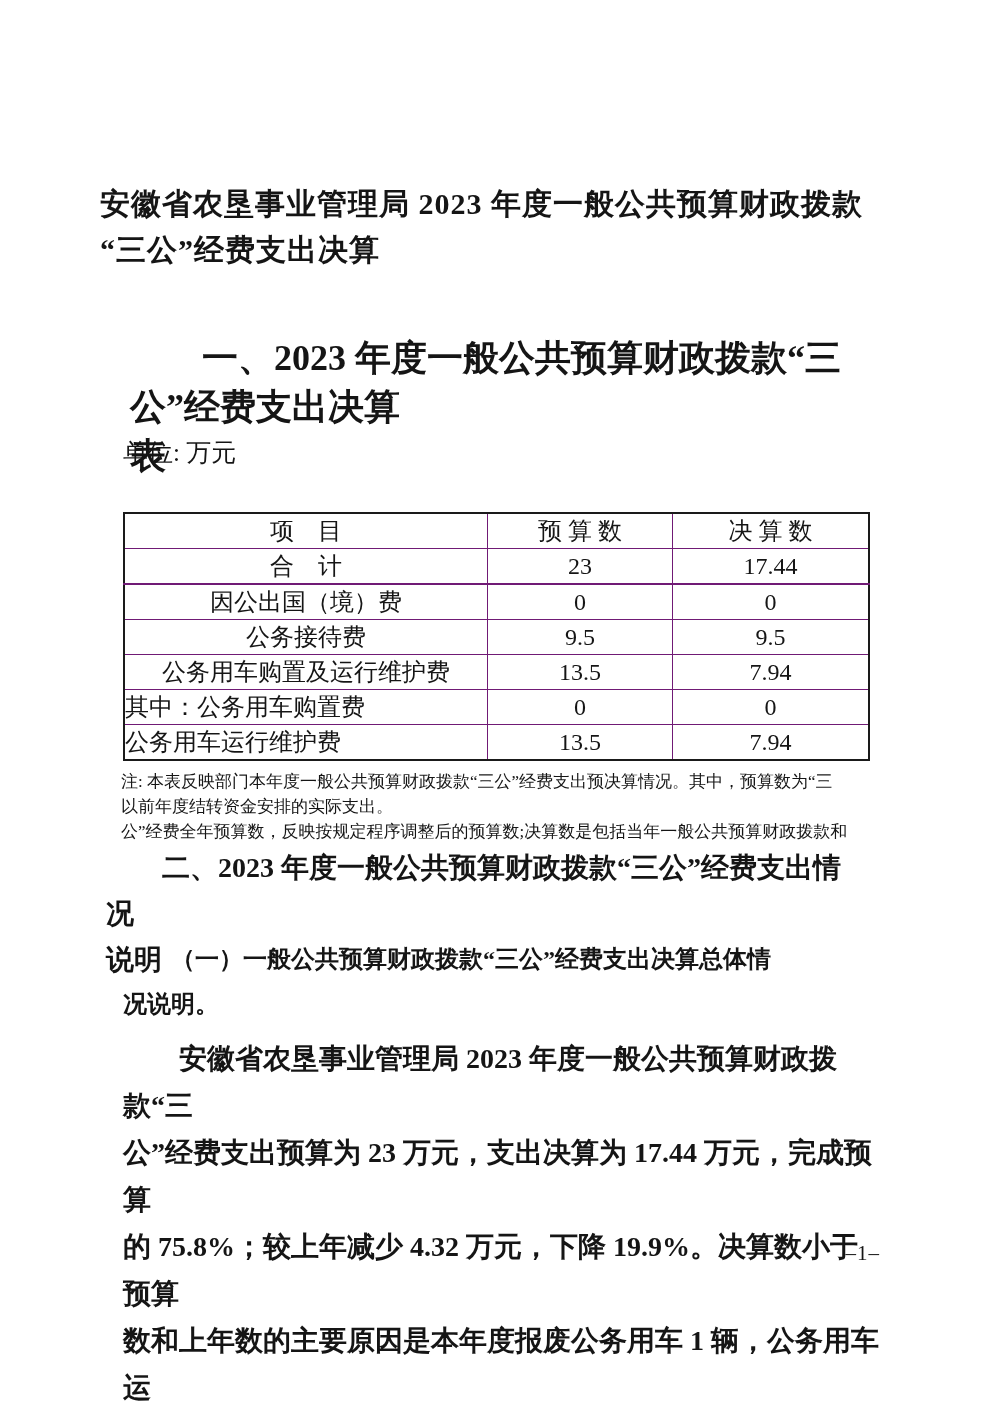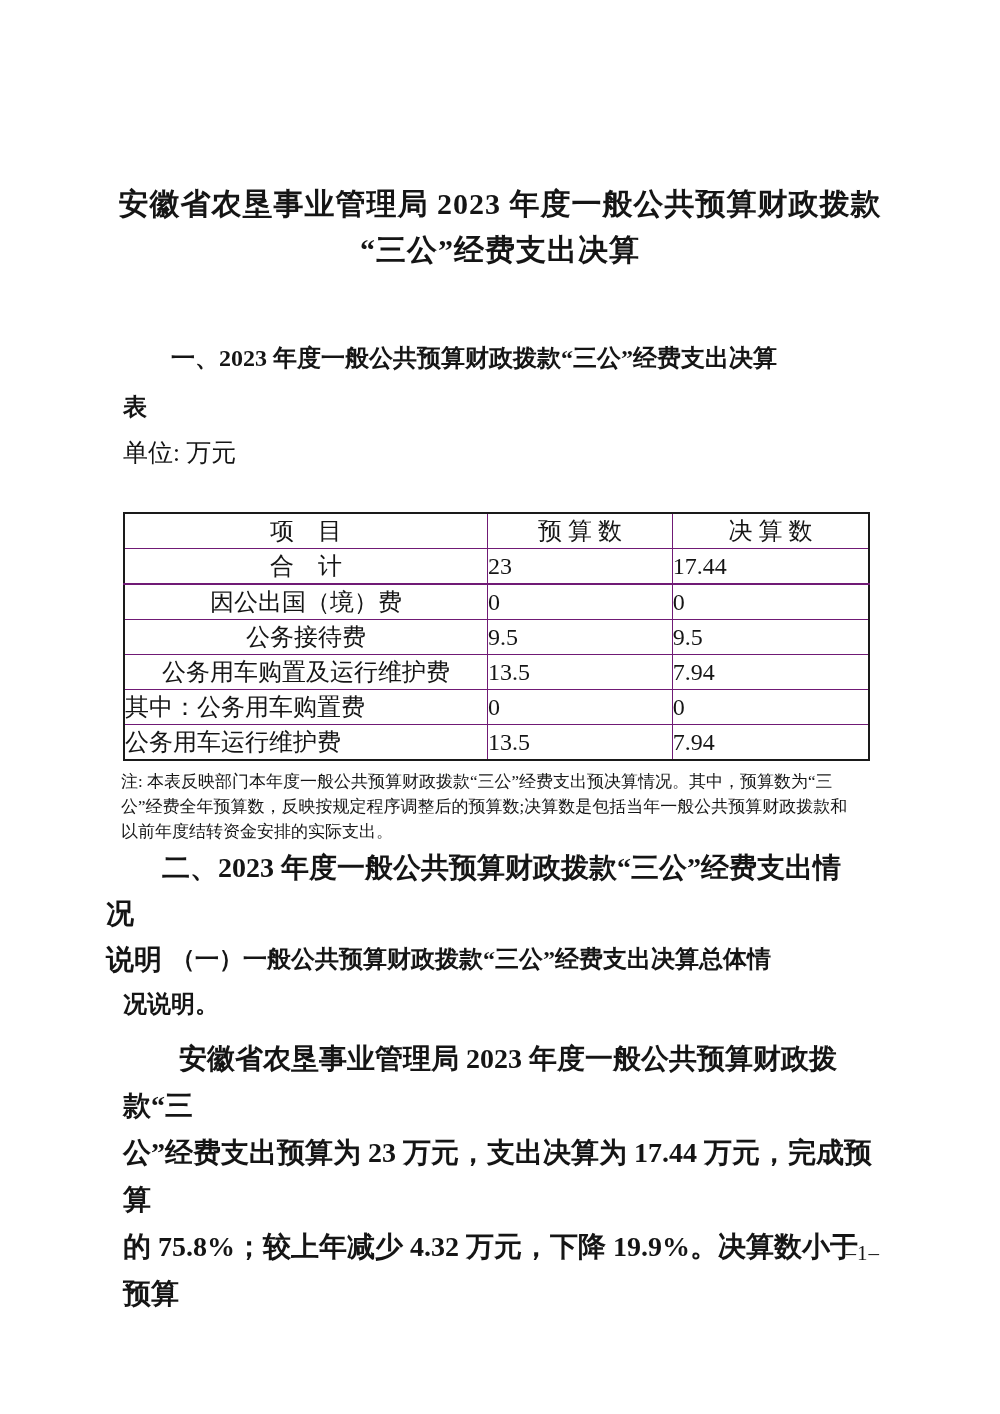--- a/index.html
+++ b/index.html
@@ -6,27 +6,27 @@
   body {
     width: 1000px; height: 1414px;
     background: #ffffff;
     font-family: "Liberation Serif", "DejaVu Serif", serif;
     color: #151515;
   }
   .page { position: relative; width: 1000px; height: 1414px; overflow: hidden; }
 
   .doc-title {
     position: absolute; top: 181px; left: 100px; width: 800px;
-    text-align: center; font-weight: 700; font-size: 30px; line-height: 46px;
+    font-weight: 700; font-size: 30px; line-height: 46px;
     letter-spacing: 1px;
   }
 
   .sec1 {
-    position: absolute; top: 334px; left: 123px; width: 755px;
-    font-weight: 700; font-size: 24px; line-height: 49px;
+    position: absolute; top: 334px; left: 130px; width: 755px;
+    font-weight: 700; font-size: 36px; line-height: 49px;
   }
   .indent2em { text-indent: 2em; }
 
   .unit-label {
     position: absolute; top: 436px; left: 123px; width: 747px;
     text-align: left; font-size: 25px;
   }
 
   table.budget {
     position: absolute; top: 512px; left: 123px; width: 747px;
@@ -37,21 +37,21 @@
   }
   table.budget { border: 2px solid #1a1a1a; }
   table.budget th, table.budget td {
     height: 34px; padding: 0; font-weight: 400;
     font-size: 24px; vertical-align: middle;
   }
   .col-item  { width: 48.8%; }
   .col-num   { width: 24.8%; }
   .col-num2  { width: 26.4%; }
   td.center, th { text-align: center; }
-  td.num { font-size: 23px; }
+  td.num { text-align: center; font-size: 23px; }
   td.label  { text-align: center; padding-left: 12px; }
   td.label-ind1 { text-align: left; padding-left: 38px; }
   td.label-ind2 { text-align: left; padding-left: 118px; }
   tr.total-row td { border-bottom-width: 2px; }
 
   .note {
     position: absolute; top: 769px; left: 121px; width: 762px;
     font-size: 17px; line-height: 25px;
   }
 
@@ -131,35 +131,36 @@
       <tr>
         <td class="label-ind2">公务用车运行维护费</td>
         <td class="num">13.5</td>
         <td class="num">7.94</td>
       </tr>
     </tbody>
   </table>
 
   <div class="note">
     <div>注: 本表反映部门本年度一般公共预算财政拨款“三公”经费支出预决算情况。其中，预算数为“三</div>
+    <div>以前年度结转资金安排的实际支出。</div>
     <div>公”经费全年预算数，反映按规定程序调整后的预算数;决算数是包括当年一般公共预算财政拨款和</div>
-    <div>以前年度结转资金安排的实际支出。</div>
   </div>
 
   <div class="sec2">
     <div class="indent2em">二、2023 年度一般公共预算财政拨款“三公”经费支出情况</div>
     <div>说明</div>
   </div>
 
   <div class="sub1">
     <div class="indent2em">（一）一般公共预算财政拨款“三公”经费支出决算总体情</div>
     <div>况说明。</div>
   </div>
 
   <div class="body-para">
     <div class="indent2em">安徽省农垦事业管理局 2023 年度一般公共预算财政拨款“三</div>
     <div>公”经费支出预算为 23 万元，支出决算为 17.44 万元，完成预算</div>
     <div>的 75.8%；较上年减少 4.32 万元，下降 19.9%。决算数小于预算</div>
+    <div>数和上年数的主要原因是本年度报废公务用车 1 辆，公务用车运</div>
   </div>
 
   <div class="page-number">–1–</div>
 
 </div>
 
 </body></html>

